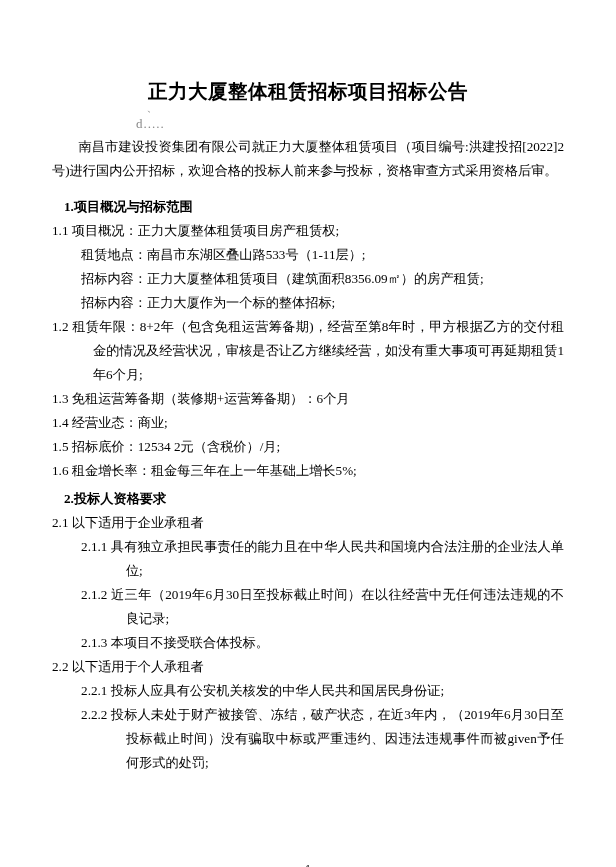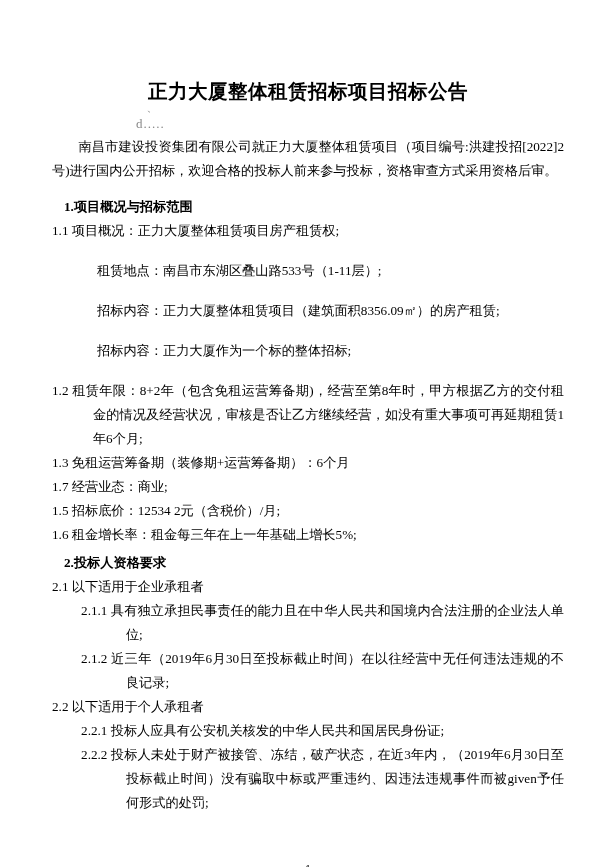--- a/index.html
+++ b/index.html
@@ -58,21 +58,21 @@
     margin: 0;
     padding-left: 3.1em;
     text-indent: -3.1em;
   }
   .lvl2-hang {
     margin: 0;
     padding-left: 5.6em;
     text-indent: -3.4em;
   }
   .indent-sub {
-    margin: 16px;
+    margin: 0;
     padding-left: 2.2em;
     text-indent: 0;
   }
   .page-number {
     position: absolute;
     left: 0;
     right: 0;
     bottom: 68px;
     text-align: center;
     font-size: 12px;
@@ -104,21 +104,21 @@
 
     <p class="lvl1-hang">
       <span>1.2</span>
       <span>租赁年限：8+2年（包含免租运营筹备期)，经营至第8年时，甲方根据乙方的交付租金的情况及经营状况，审核是否让乙方继续经营，如没有重大事项可再延期租赁1年6个月;</span>
     </p>
     <p class="lvl1-hang">
       <span>1.3</span>
       <span>免租运营筹备期（装修期+运营筹备期）：6个月</span>
     </p>
     <p class="lvl1-hang">
-      <span>1.7</span>
+      <span>1.4</span>
       <span>经营业态：商业;</span>
     </p>
     <p class="lvl1-hang">
       <span>1.5</span>
       <span>招标底价：12534 2元（含税价）/月;</span>
     </p>
     <p class="lvl1-hang">
       <span>1.6</span>
       <span>租金增长率：租金每三年在上一年基础上增长5%;</span>
     </p>
@@ -129,20 +129,24 @@
       <span>2.1</span>
       <span>以下适用于企业承租者</span>
     </p>
     <p class="lvl2-hang">
       <span>2.1.1</span>
       <span>具有独立承担民事责任的能力且在中华人民共和国境内合法注册的企业法人单位;</span>
     </p>
     <p class="lvl2-hang">
       <span>2.1.2</span>
       <span>近三年（2019年6月30日至投标截止时间）在以往经营中无任何违法违规的不良记录;</span>
+    </p>
+    <p class="lvl2-hang">
+      <span>2.1.3</span>
+      <span>本项目不接受联合体投标。</span>
     </p>
 
     <p class="lvl1-hang">
       <span>2.2</span>
       <span>以下适用于个人承租者</span>
     </p>
     <p class="lvl2-hang">
       <span>2.2.1</span>
       <span>投标人应具有公安机关核发的中华人民共和国居民身份证;</span>
     </p>

